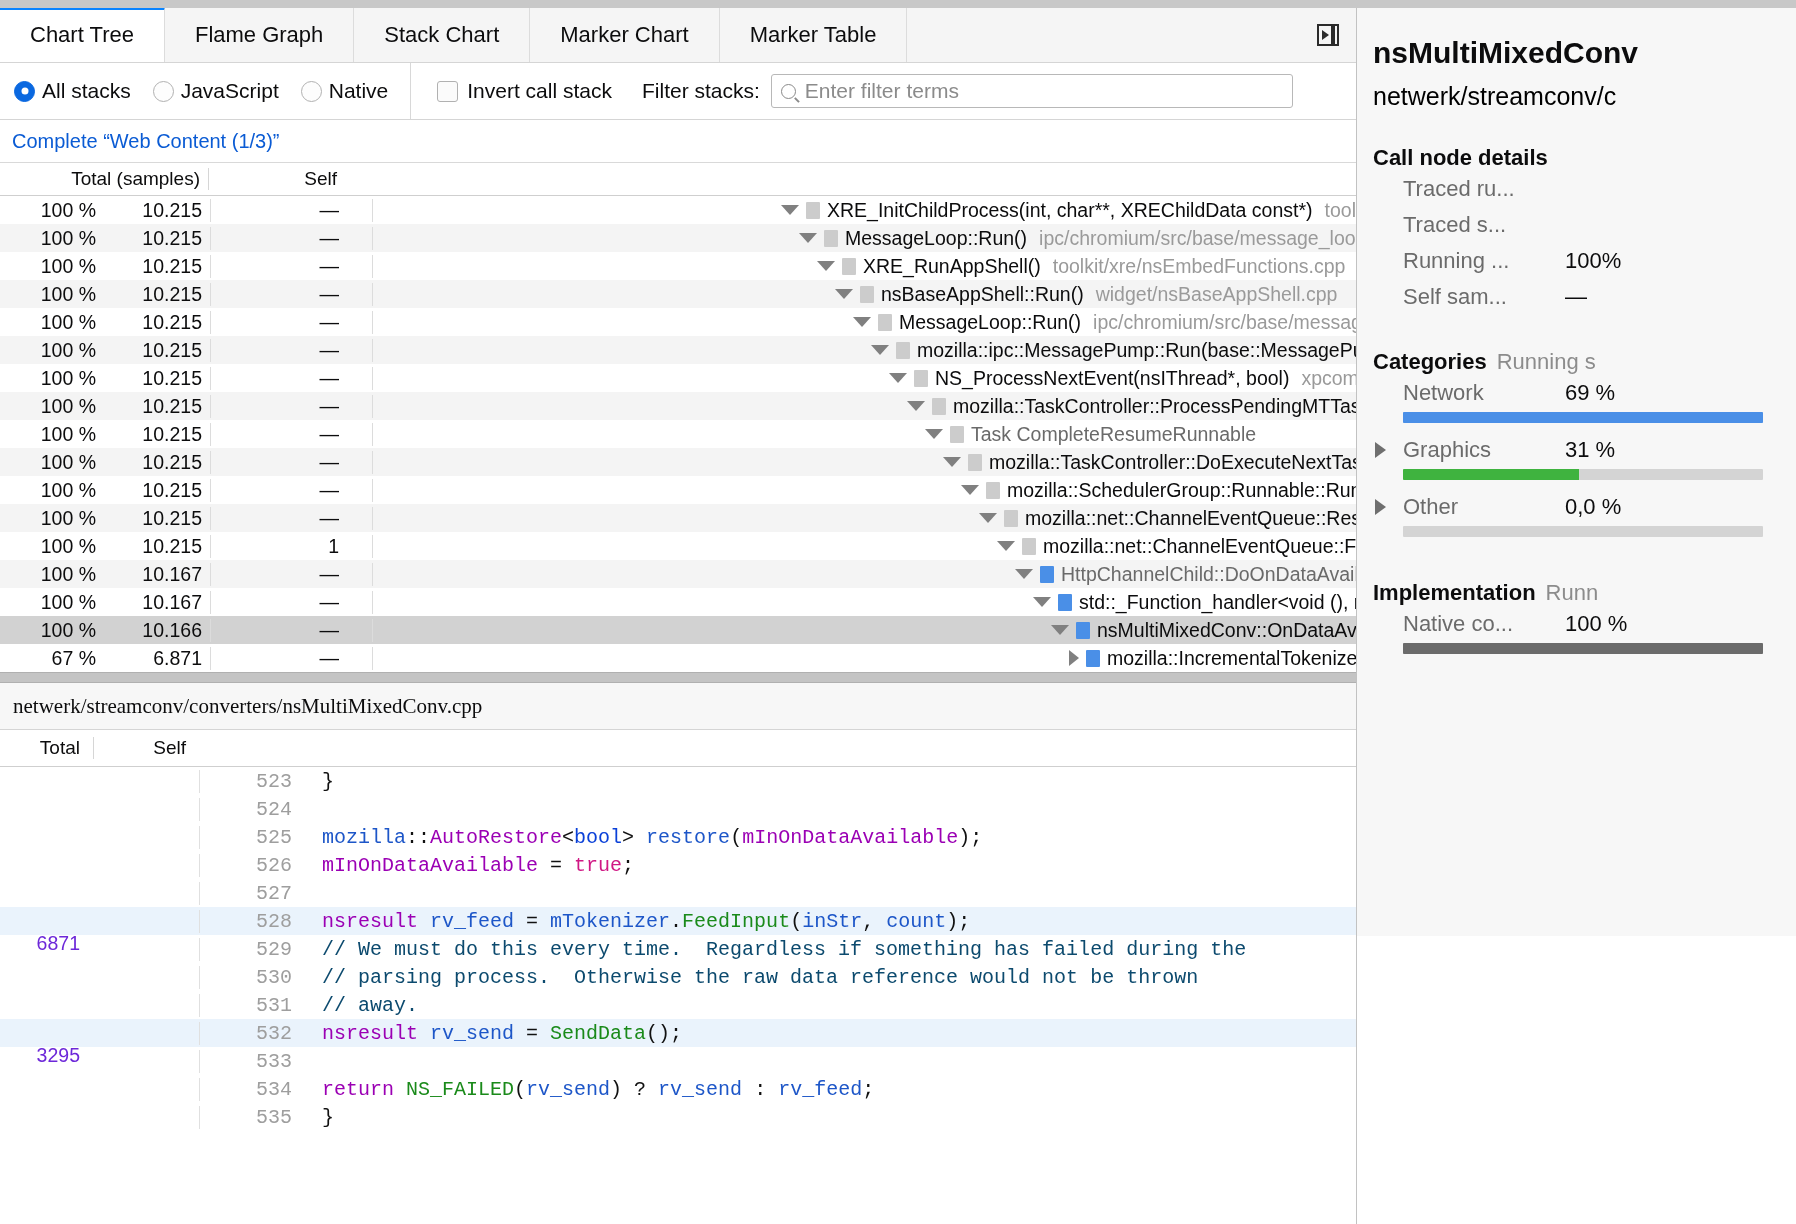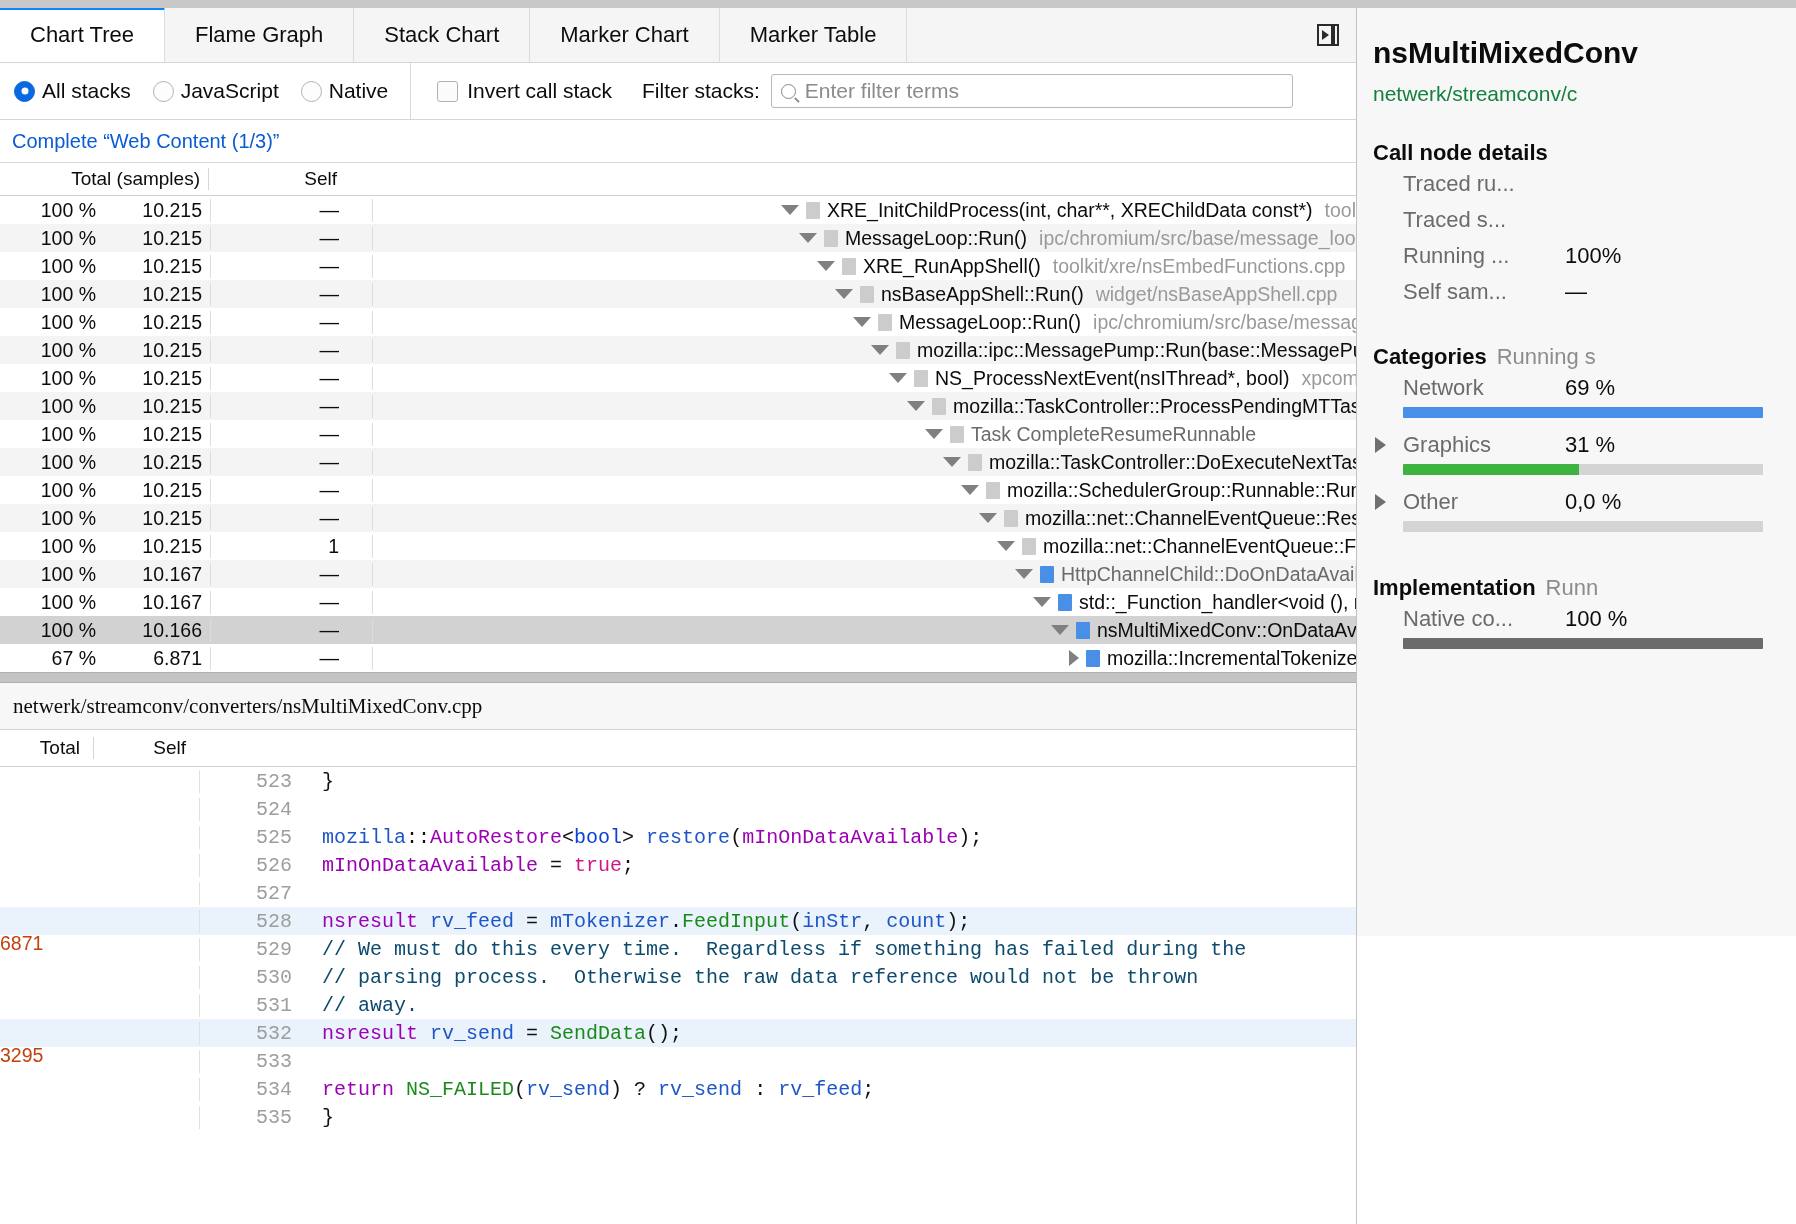--- a/index.html
+++ b/index.html
@@ -208,22 +208,22 @@
   .sc-rest  { flex: 1; border-left: 1px solid #d6d6d6; margin-left: 7px;}
 
   
   .code-area { background: #fff; }
   .cline {
     height: 28px; display: flex; align-items: center;
     font-family: "Liberation Mono", "DejaVu Sans Mono", monospace;
     font-size: 20px; white-space: pre;
   }
   .cline.hit { background: #eaf3fc; }
-  .cl-total { width: 80px; text-align: left; padding-right: 6px;
-              color: #c2410c; font-family: "Liberation Sans", sans-serif;
+  .cl-total { width: 80px; text-align: right; padding-right: 6px;
+              color: #6d28d9; font-family: "Liberation Sans", sans-serif;
               font-size: 19.5px; margin-top: 44px; }
   .cl-self  { width: 92px; text-align: right; padding-right: 6px;
               border-left: 1px solid #e0e0e0; margin-left: 7px;
               color: #0c0c0d; font-family: "Liberation Sans", sans-serif;
               font-size: 19.5px; }
   .cl-num   { width: 92px; text-align: right; padding-right: 14px;
               color: #9e9e9e; border-left: 1px solid #e0e0e0; margin-left: 7px; }
   .cl-code  { flex: 1; padding-left: 16px; overflow: hidden; }
 
   .t-kw   { color: #9b00b4; }
@@ -237,21 +237,21 @@
   
   .sidebar {
     position: absolute; left: 1357px; top: 8px; width: 439px; height: 928px;
     background: #f7f7f7; overflow: hidden;
   }
   .sb-title {
     font-size: 30px; font-weight: bold; color: #0c0c0d;
     padding: 28px 0 0 16px; white-space: nowrap;
   }
   .sb-sub {
-    font-size: 21px; color: #15803d; padding: 12px 0 0 16px; white-space: nowrap;
+    font-size: 25px; color: #000000; padding: 12px 0 0 16px; white-space: nowrap;
   }
   .sb-h {
     font-size: 22px; font-weight: bold; color: #0c0c0d;
     padding: 34px 0 0 16px; white-space: nowrap;
   }
   .sb-h-row {
     display: flex; align-items: baseline; gap: 10px;
     padding: 34px 0 0 16px; white-space: nowrap;
   }
   .sb-h-row .h { font-size: 22px; font-weight: bold; color: #0c0c0d; }

